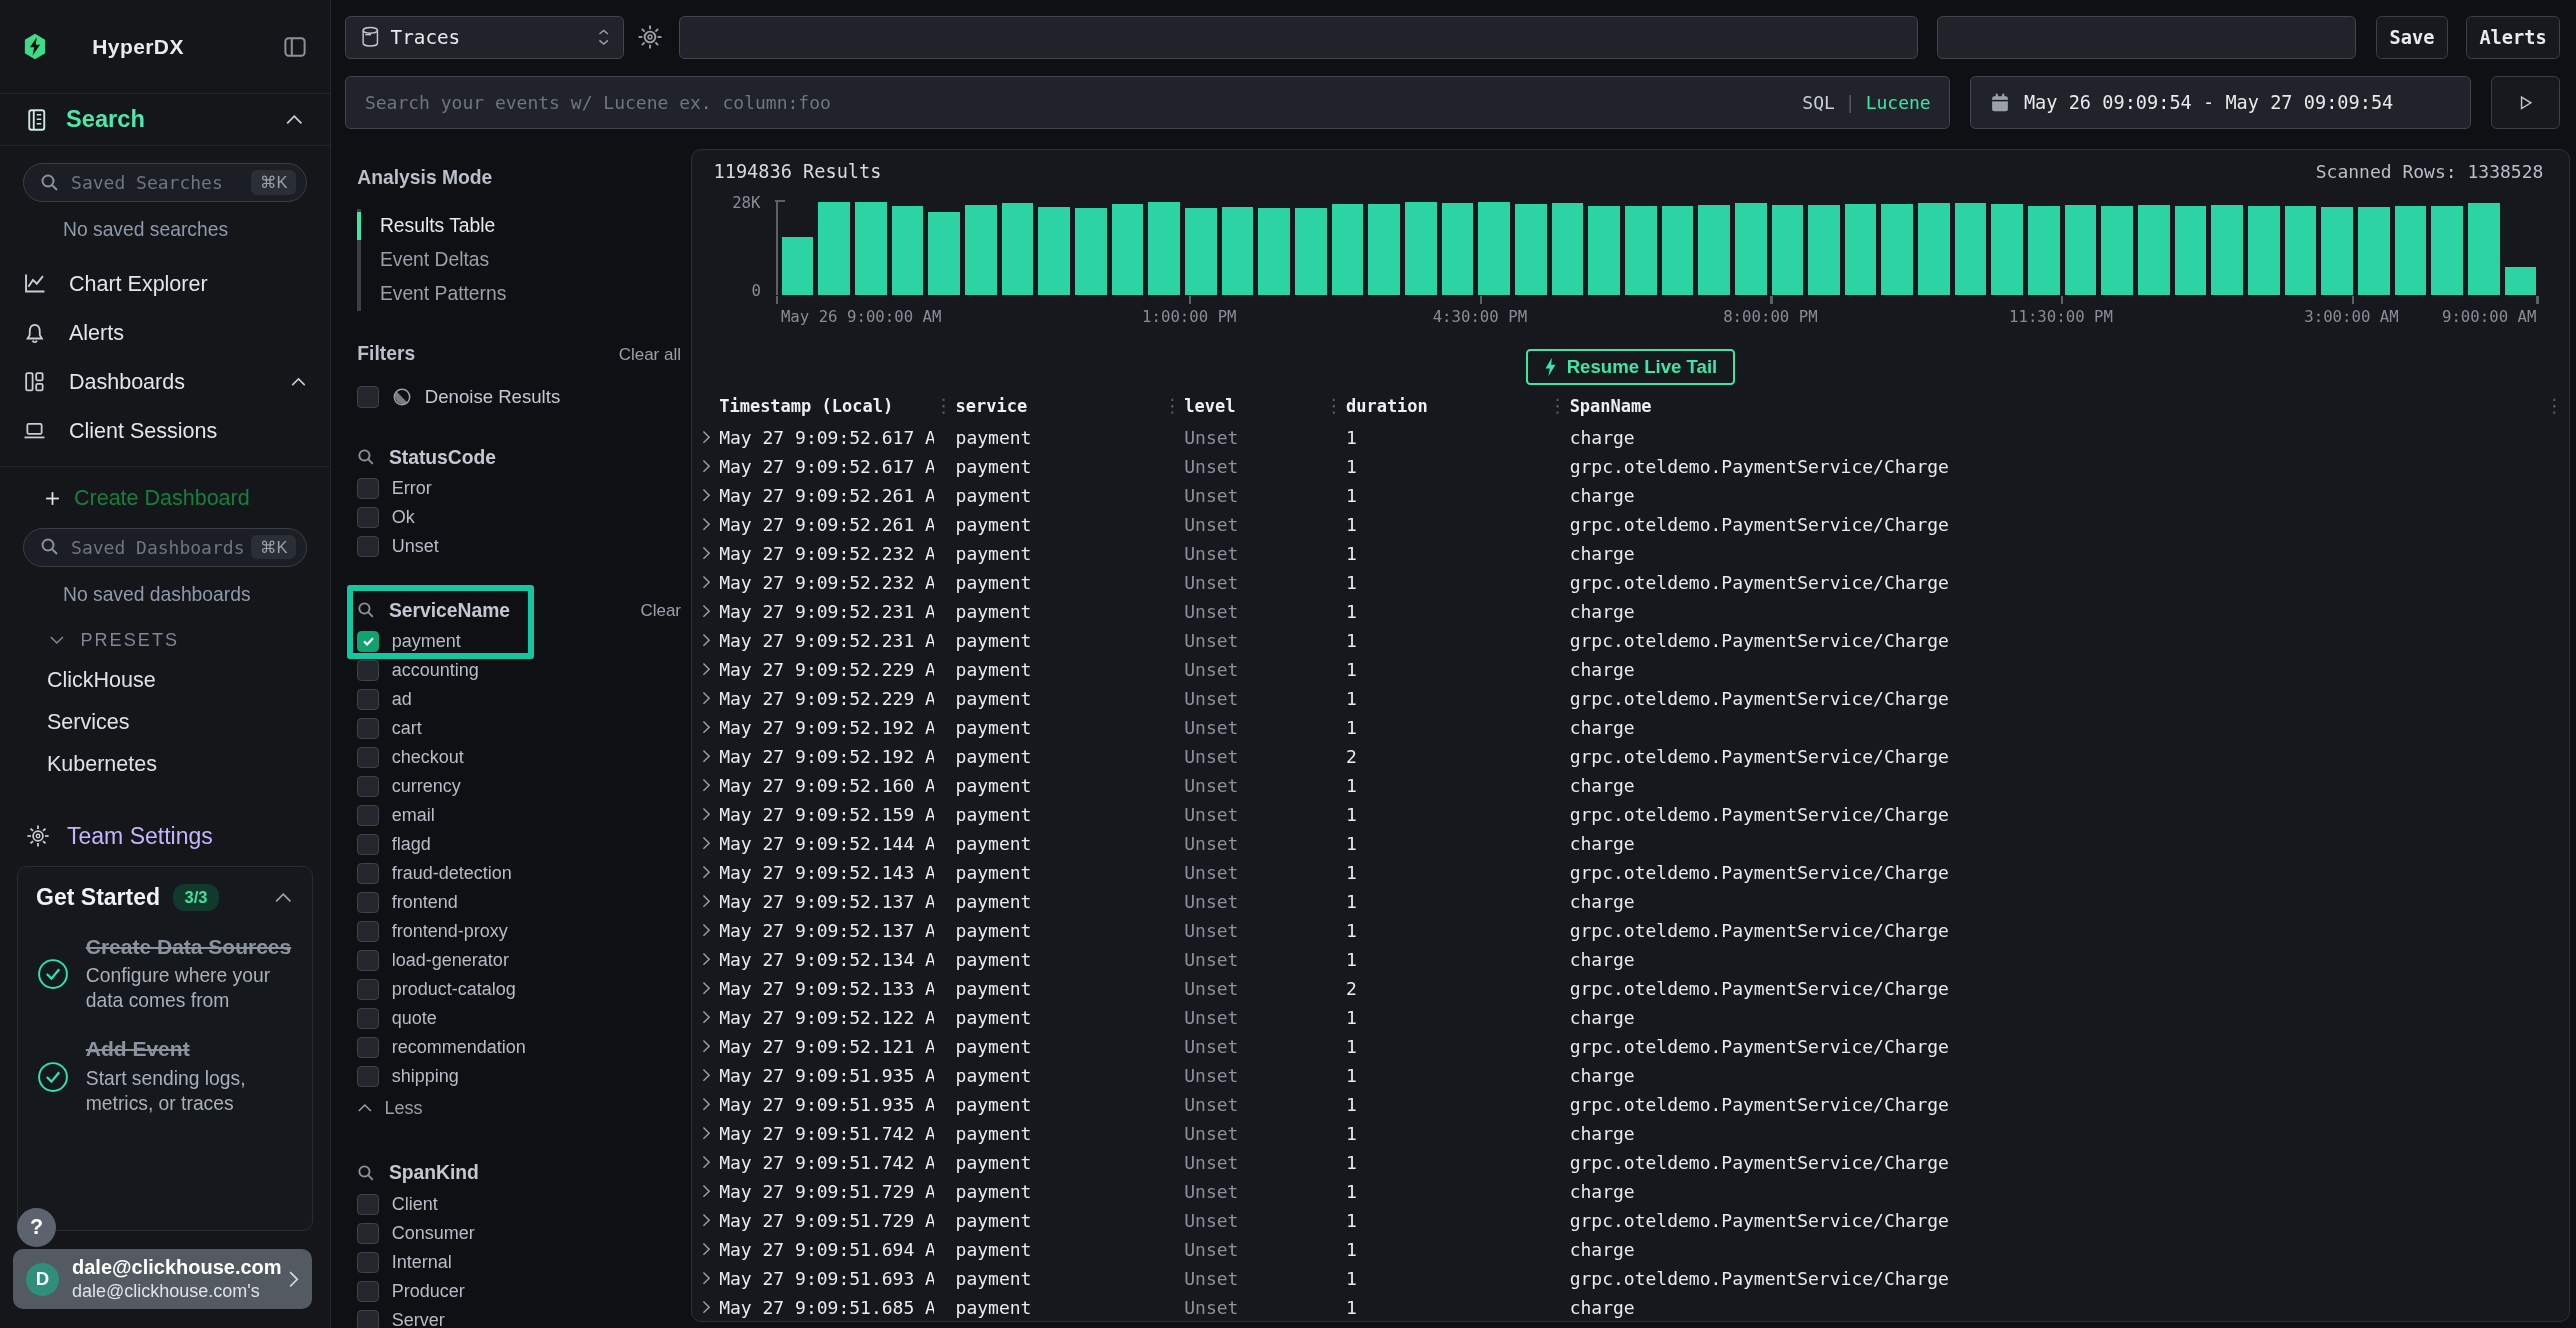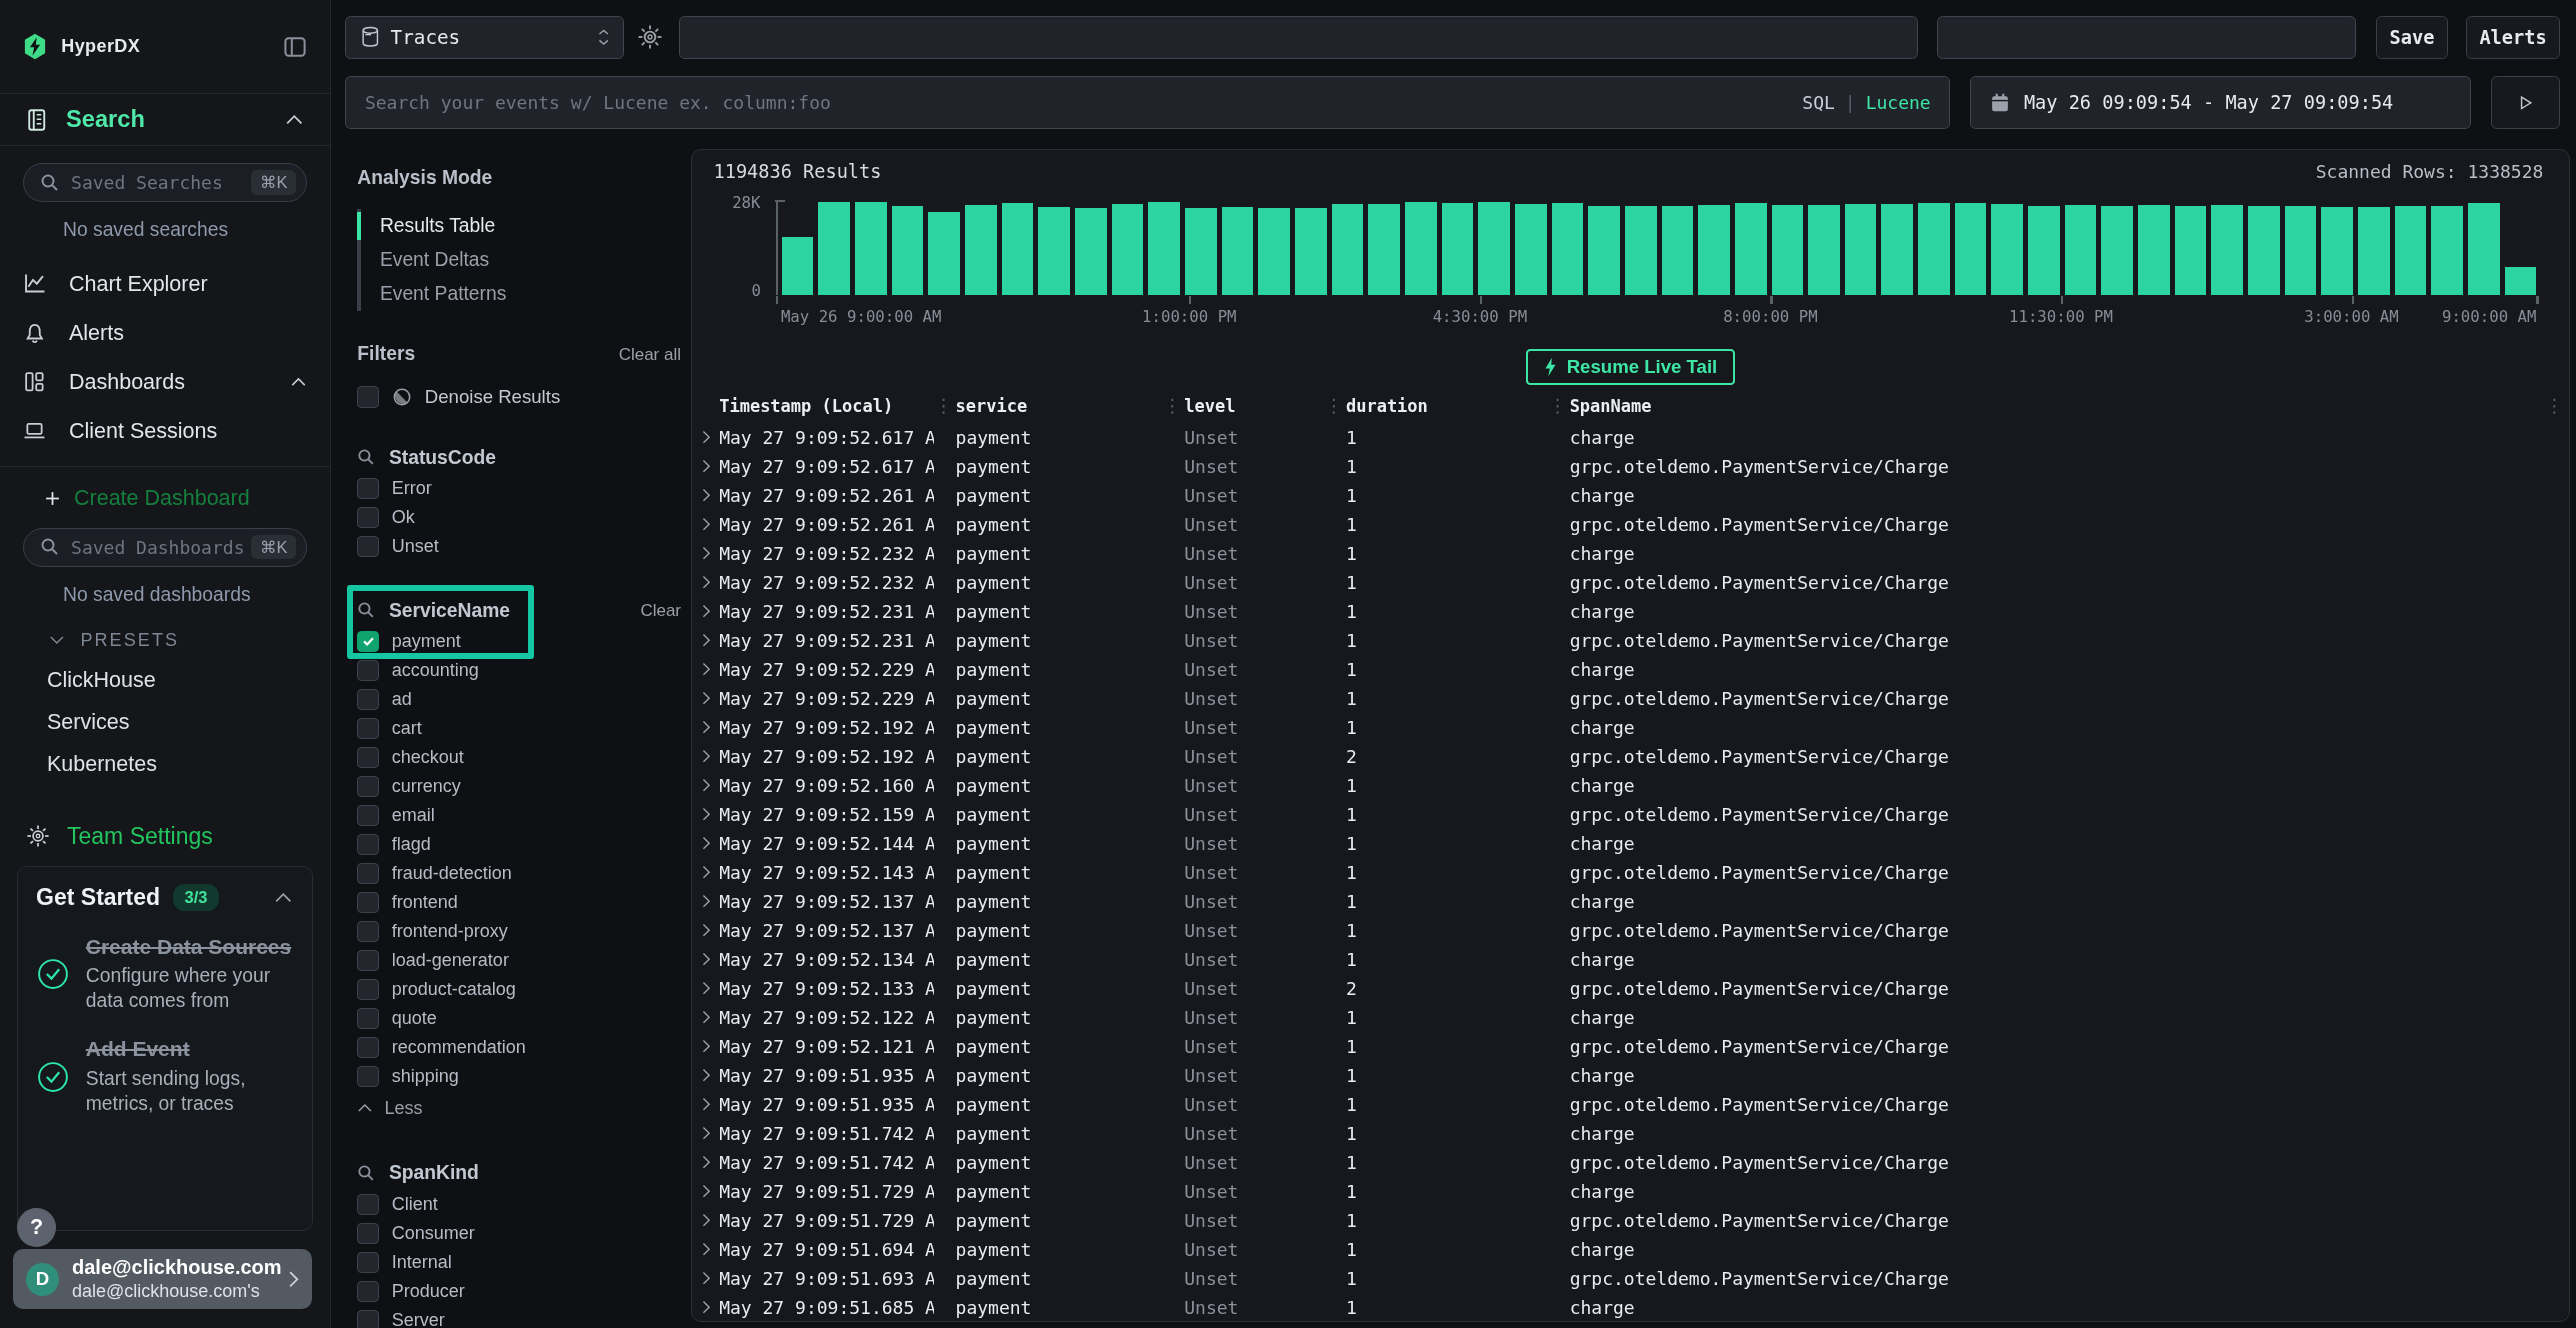--- a/index.html
+++ b/index.html
@@ -12,21 +12,21 @@
   }
   *{margin:0;padding:0;box-sizing:border-box;}
   html,body{width:2576px;height:1328px;overflow:hidden;background:var(--bg);
     font-family:var(--sans);color:var(--text);}
   svg{display:block;}
   
   .sidebar{position:absolute;left:0;top:0;width:331px;height:1328px;
     background:var(--sidebg);border-right:1.4px solid #24272d;}
   .logo-row{display:flex;align-items:center;height:93px;padding:0 23px;}
   .logo-mark{margin-right:14.3px;}
-  .logo-text{font-size:18px;font-weight:bold;letter-spacing:0.4px;}
+  .logo-text{font-size:21px;font-weight:bold;letter-spacing:0.4px;margin-left:31px;}
   .collapse-btn{margin-left:auto;cursor:pointer;}
   .search-nav{display:flex;align-items:center;height:53px;padding:0 26px;
     border-top:1.4px solid #23262b;border-bottom:1.4px solid #23262b;}
   .search-nav .lbl{margin-left:18.6px;font-size:23.6px;font-weight:bold;color:#4fe8a8;}
   .search-nav .chev{margin-left:auto;}
   .pill{display:flex;align-items:center;height:39px;margin:17px 23px 0;
     border:1.4px solid #3a3e47;border-radius:20px;background:#1b1e24;padding:0 10px 0 15.7px;}
   .pill .ph{margin-left:11.4px;font-size:18px;font-family:var(--mono);color:var(--dim2);}
   .pill kbd{margin-left:auto;background:#2a2e35;color:#99a1ad;border-radius:5.7px;
     padding:2.9px 8.6px;font-size:16.5px;font-family:var(--sans);}
@@ -36,21 +36,21 @@
   .nav-item .lbl{margin-left:23px;font-size:21.5px;color:#e2e6ea;}
   .nav-item .chev{margin-left:auto;}
   .nav-block{margin-top:18.6px;}
   .divider{height:1.4px;background:#22252a;margin-top:10px;}
   .create-dash{display:flex;align-items:center;padding:18.6px 23px 0 44px;cursor:pointer;}
   .create-dash .lbl{margin-left:13px;font-size:21.5px;color:#15803d;}
   .presets-head{display:flex;align-items:center;margin:24px 23px 0 49px;cursor:pointer;}
   .presets-head .lbl{margin-left:15.7px;font-size:18px;letter-spacing:2.1px;color:#7e8795;}
   .preset-link{margin:17px 23px 0 47px;font-size:21.5px;color:#dfe3e8;cursor:pointer;}
   .team-row{display:flex;align-items:center;margin:46px 23px 0 26px;cursor:pointer;}
-  .team-row .lbl{margin-left:17px;font-size:23px;color:#22c55e;}
+  .team-row .lbl{margin-left:17px;font-size:23px;color:#c4b5fd;}
   .gs-card{position:absolute;left:16.5px;top:866px;width:296px;height:365px;
     background:#15181d;border:1.4px solid #282c33;border-radius:10px;padding:17px 18.6px;}
   .gs-head{display:flex;align-items:center;}
   .gs-title{font-size:23px;font-weight:bold;color:#f0f2f5;}
   .gs-badge{margin-left:13px;background:#12392d;color:#41e29b;font-weight:bold;
     font-size:16.5px;border-radius:11.4px;padding:3.6px 11.4px;}
   .gs-head .chev{margin-left:auto;}
   .gs-item{display:flex;align-items:center;margin-top:24px;}
   .gs-item .ck{flex:0 0 34px;margin-right:15.7px;}
   .gs-item .t{font-size:21px;font-weight:bold;color:#8b939e;text-decoration:line-through;}

